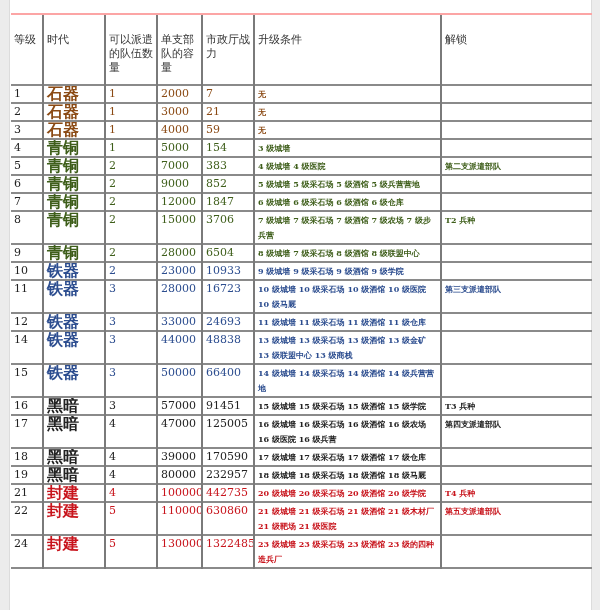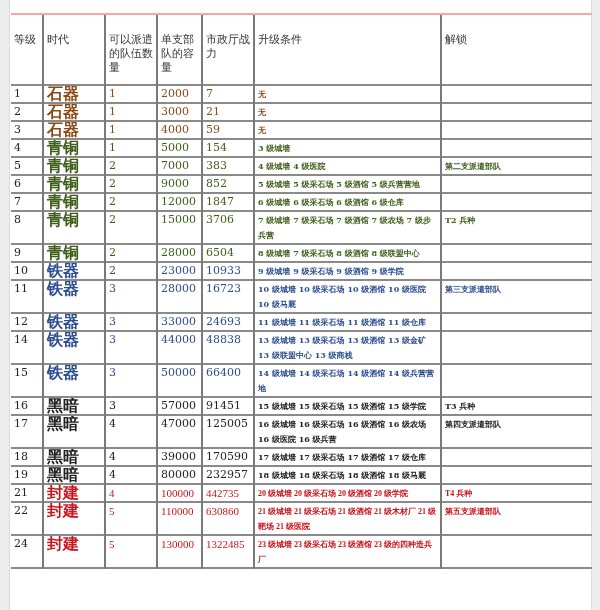--- a/index.html
+++ b/index.html
@@ -48,21 +48,21 @@
     td.c-level { color: #222222; font-family: "DejaVu Serif", serif; font-size: 11px; }
     td.c-era { font-weight: bold; font-size: 16px; }
     td.c-num { font-size: 11px; }
     td.c-cond, td.c-unlock { font-size: 8px; line-height: 15px; font-weight: bold; padding-top: 0; }
     tr.single td { height: 13.5px; }
     tr.double td { height: 28.5px; }
     .era-stone { color: #8b4a14; }
     .era-bronze { color: #3e5e1a; }
     .era-iron { color: #2c4d8f; }
     .era-dark { color: #222222; }
-    .era-feudal { color: #c8141c; font-family: Liberation Serif, serif; }
+    .era-feudal { color: #c8141c; }
   </style>
 </head>
 <body>
 
 <div class="left-strip"></div>
 <div class="right-strip"></div>
 
 <table class="level-table">
   <colgroup>
     <col style="width:32px">

